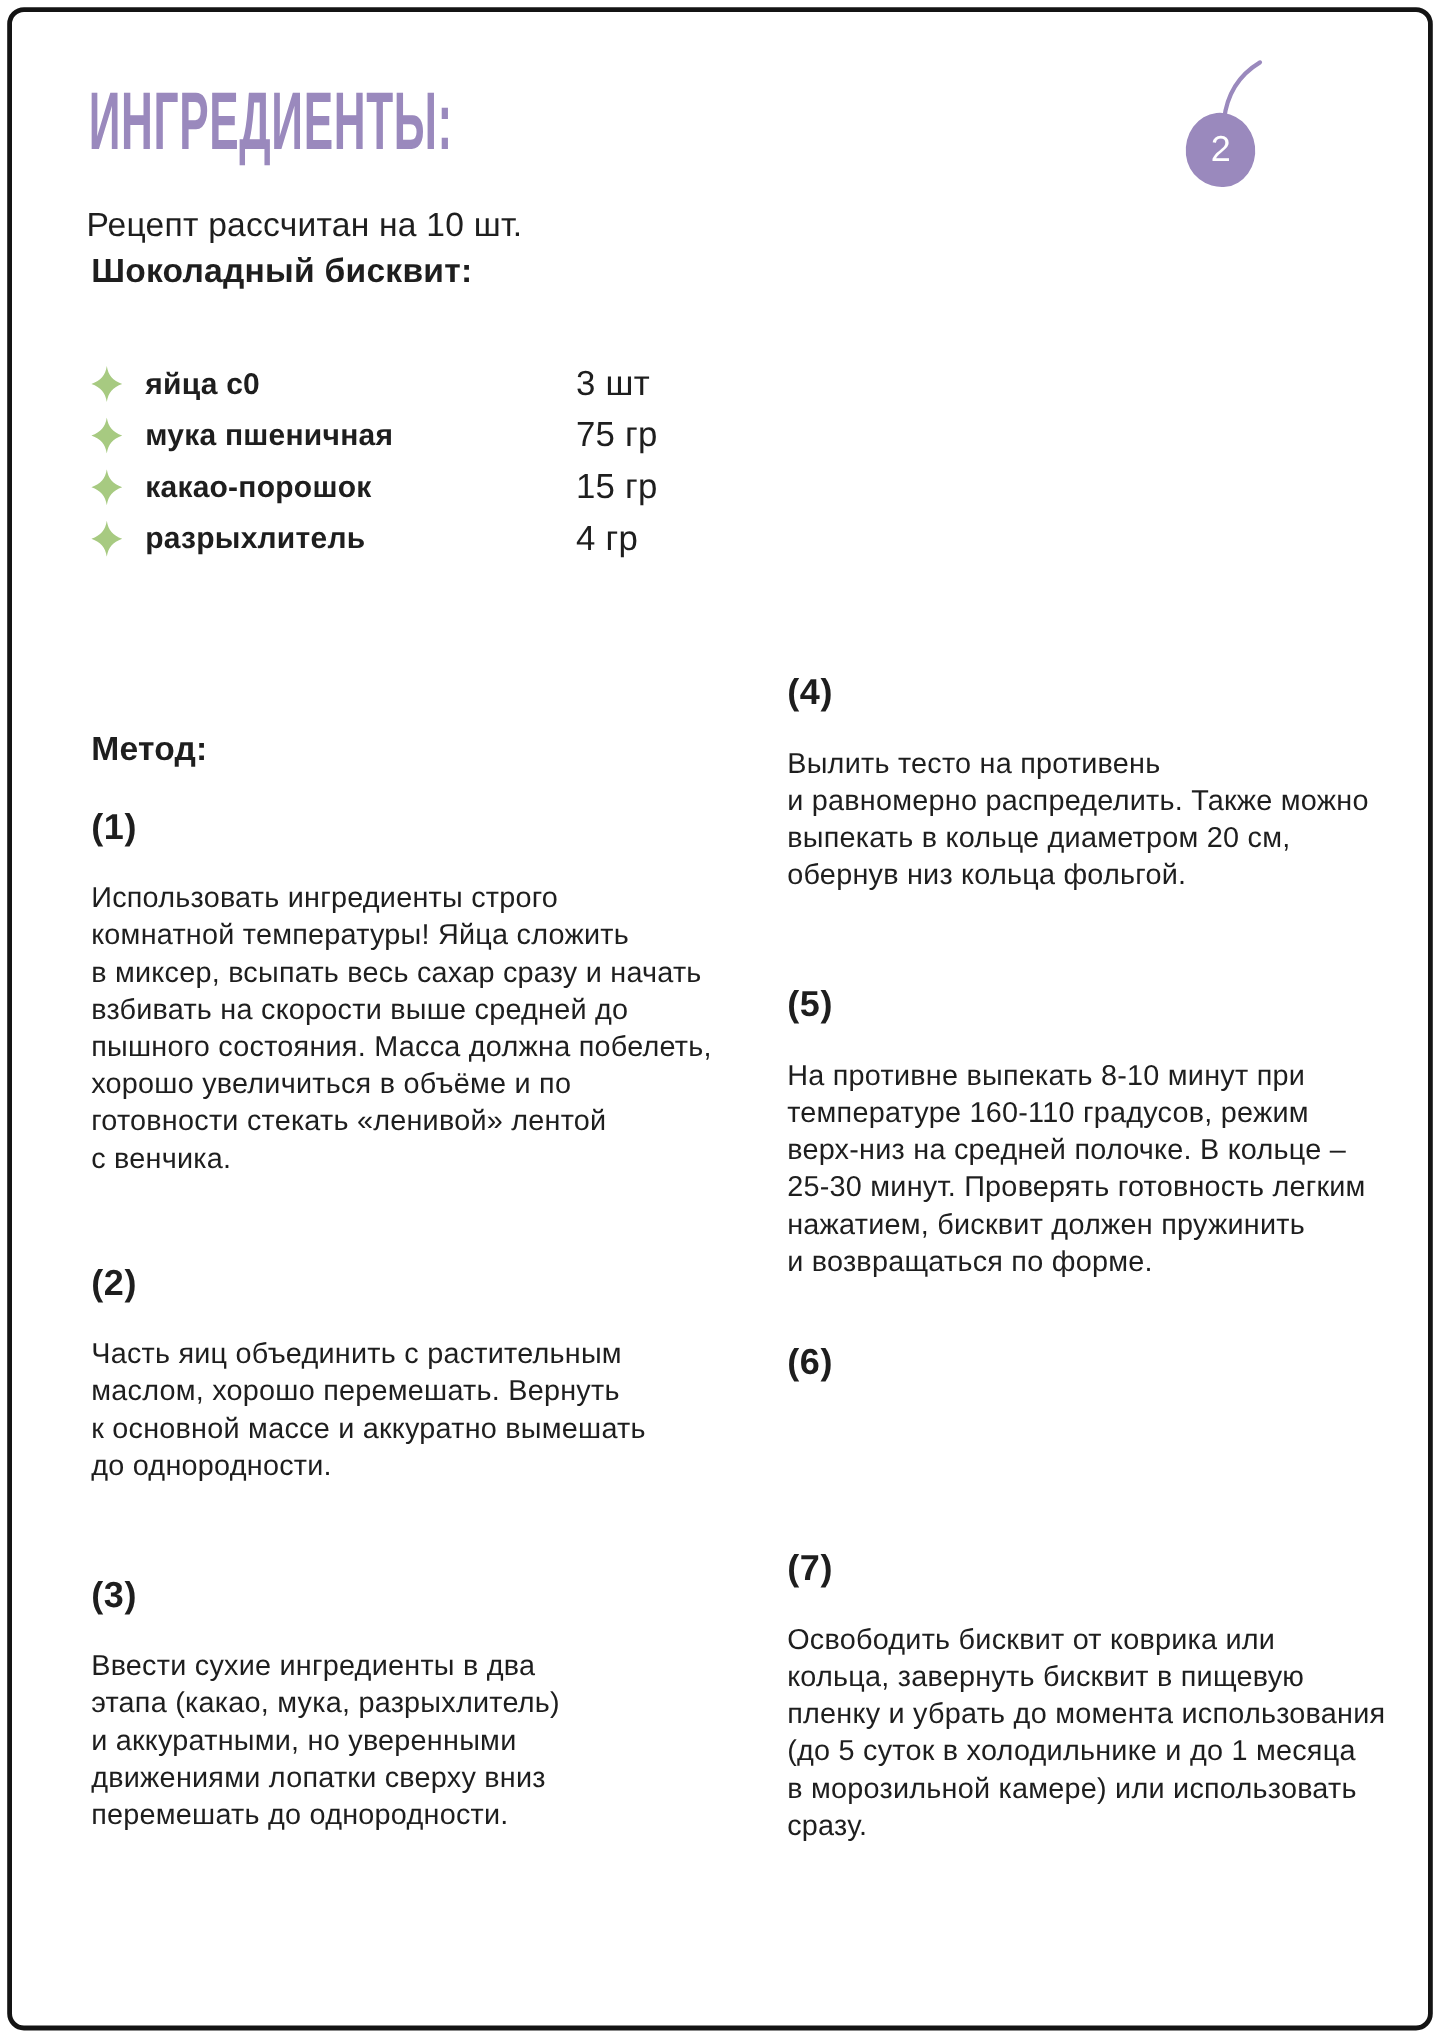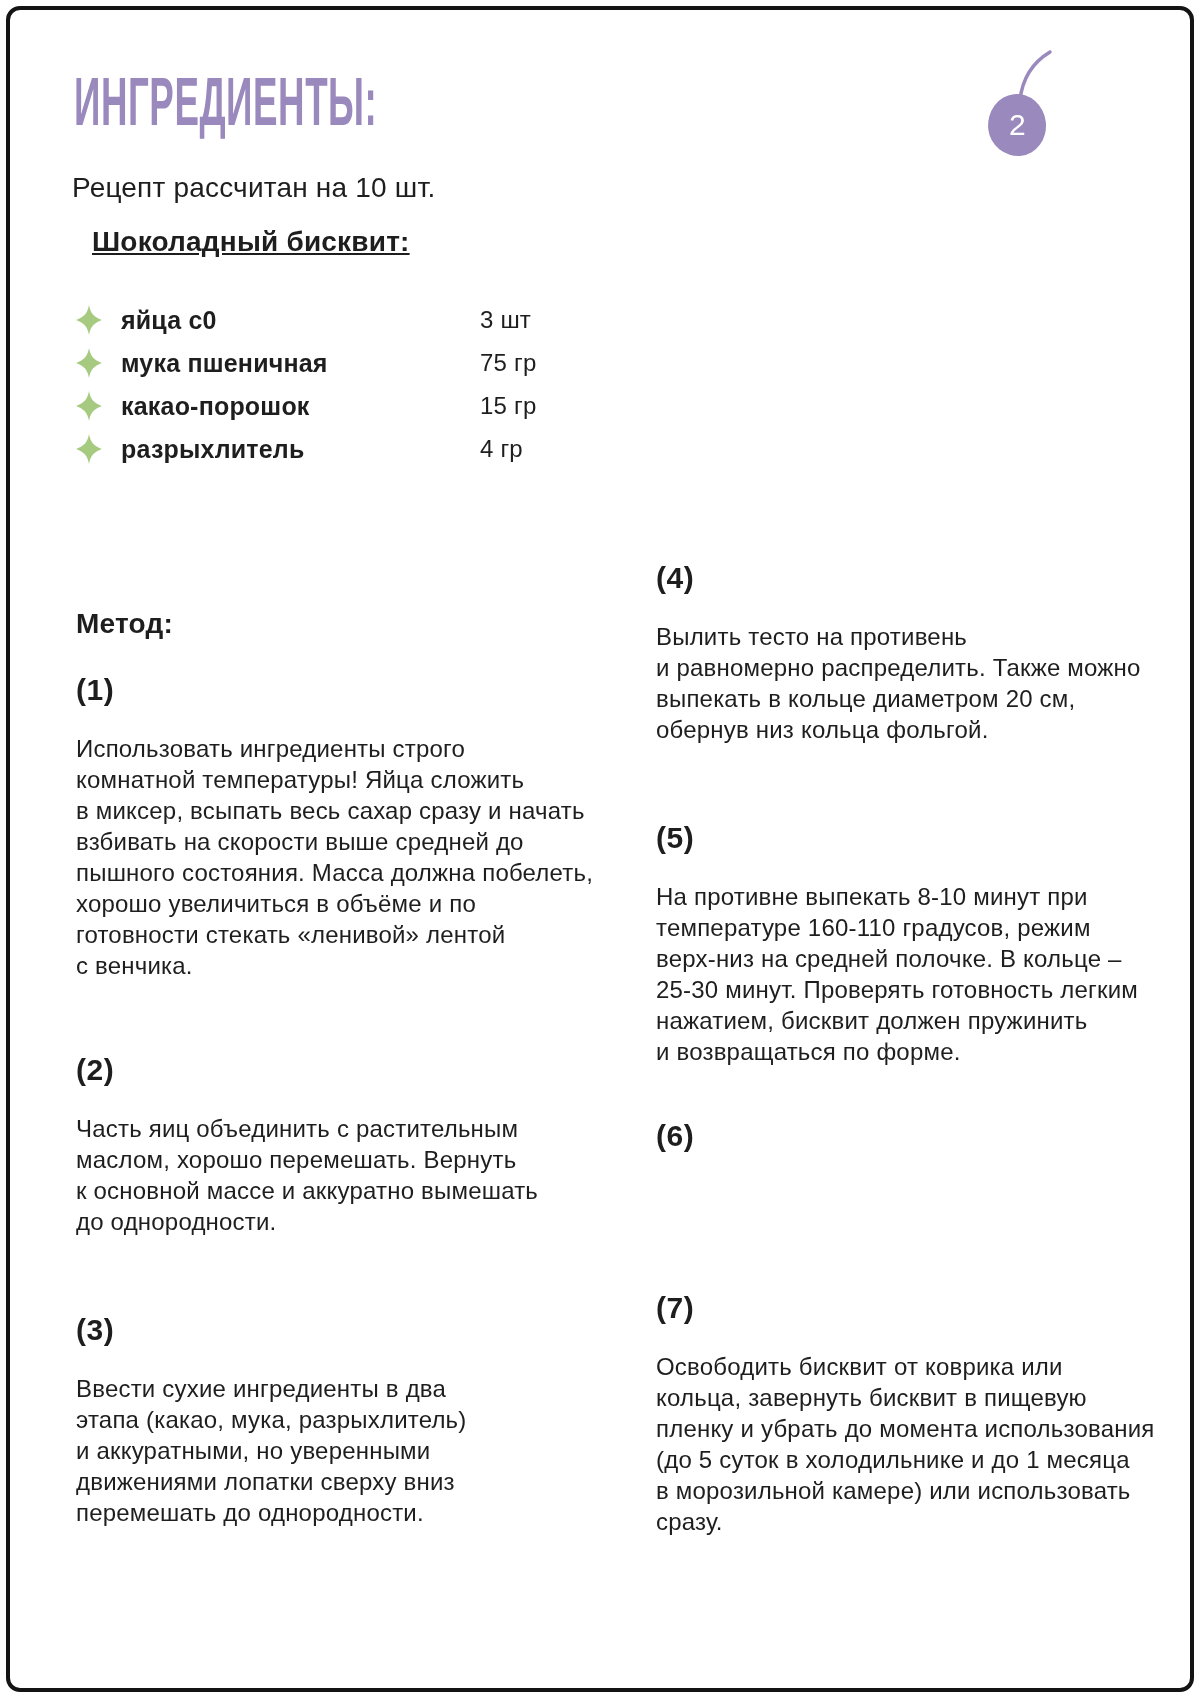--- a/index.html
+++ b/index.html
@@ -33,33 +33,33 @@
   .cherry-stem{position:absolute;left:28px;top:4px;}
   .cherry-body{
     position:absolute;left:22px;top:54px;width:58px;height:62px;
     background:var(--purple);
     border-radius:50% 50% 48% 52% / 52% 50% 50% 48%;
     transform:rotate(-6deg);
     display:flex;align-items:center;justify-content:center;
   }
   .cherry-num{font-size:30px;font-weight:400;color:#ffffff;transform:rotate(6deg);}
   .note{position:absolute;left:60px;top:160px;margin:12px;font-size:28px;letter-spacing:0.2px;}
-  .section-title{position:absolute;left:76px;top:210px;margin:16px;font-size:28px;font-weight:700;letter-spacing:0.2px;text-decoration:underline;}
+  .section-title{position:absolute;left:76px;top:210px;margin:0;font-size:28px;font-weight:700;letter-spacing:0.2px;}
   
   .ingredients{
     position:absolute;left:76px;top:306px;width:520px;
     list-style:none;margin:0;padding:0;
   }
   .ing-row{
     position:relative;display:flex;align-items:center;
     height:28px;margin-bottom:15px;
   }
   .bullet{flex:0 0 auto;margin-right:19px;}
   .ing-name{font-size:25px;letter-spacing:0.2px;font-weight:bold;}
-  .ing-amount{position:absolute;left:404px;font-size:24px;letter-spacing:0.2px;}
+  .ing-amount{position:absolute;left:404px;font-size:29px;letter-spacing:0.2px;}
   
   .method-title{position:absolute;left:76px;top:608px;margin:0;font-size:28px;font-weight:700;letter-spacing:0.2px;}
   .step{position:absolute;}
   .step-label{font-size:30px;font-weight:700;line-height:35px;margin-bottom:26px;letter-spacing:0.5px;}
   .step-text{
     font-size:24px;line-height:31px;letter-spacing:0.2px;
     white-space:pre-line;
   }
   .s1{left:76px;top:672px;width:540px;}
   .s2{left:76px;top:1052px;width:540px;}

